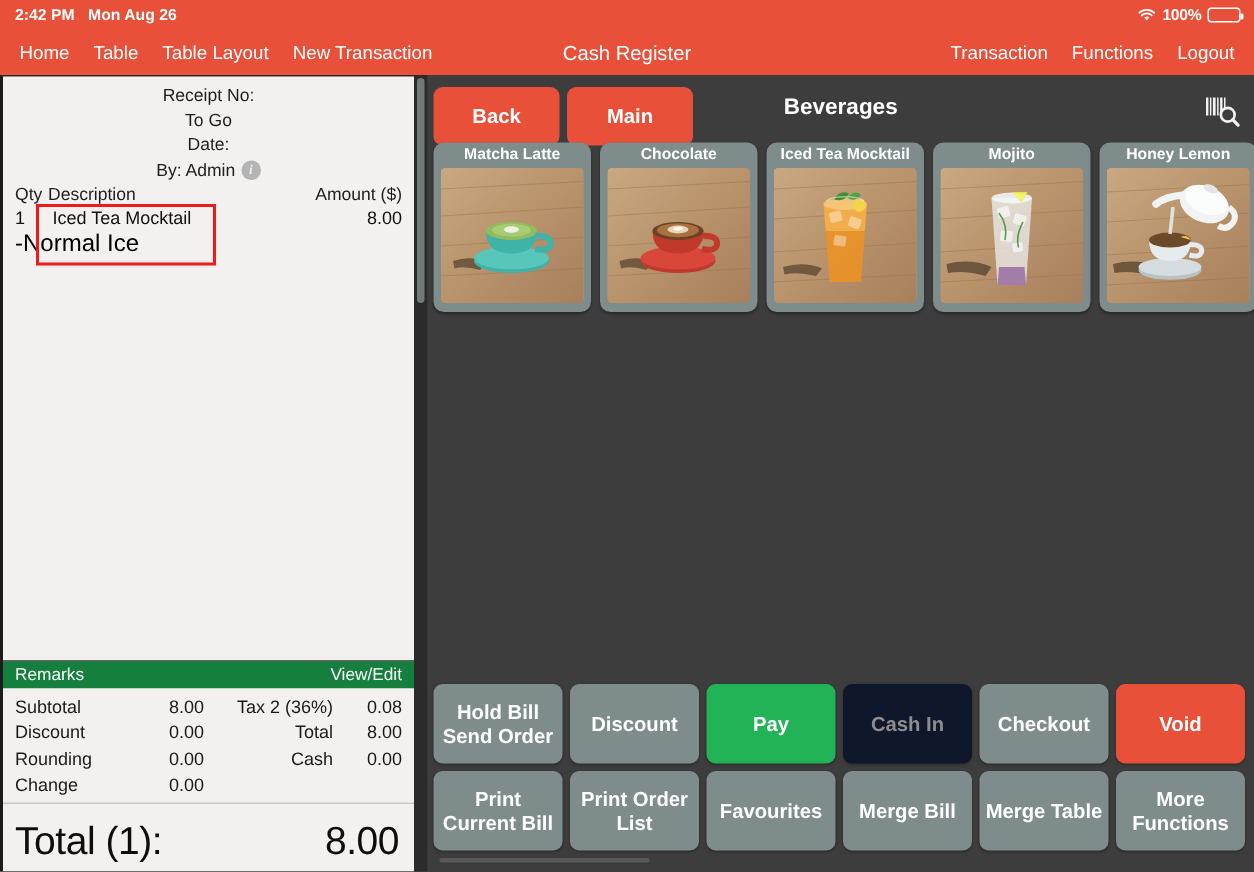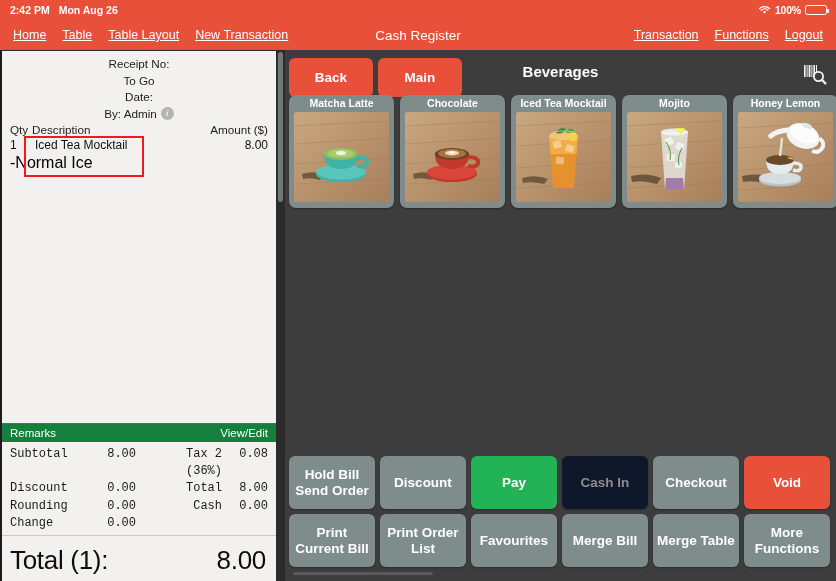--- a/index.html
+++ b/index.html
@@ -40,21 +40,21 @@
 
   
   .navbar {
     position: absolute; left: 0; top: 20px; width: 836px; height: 30px;
     background: #e8503a; color: #fff;
     display: flex; align-items: center;
     font-size: 12.5px;
   }
   .nav-left { display: flex; align-items: center; gap: 16px; margin-left: 13px; }
   .nav-right { display: flex; align-items: center; gap: 16px; margin-left: auto; margin-right: 13px; }
-  .nav-item { color: #fff; cursor: pointer; white-space: nowrap; text-decoration: underline; }
+  .nav-item { color: #fff; cursor: pointer; white-space: nowrap; }
   .nav-title {
     position: absolute; left: 0; right: 0; text-align: center;
     font-size: 13.5px; pointer-events: none;
   }
 
   
   .receipt {
     position: absolute; left: 0; top: 50px; width: 276px; height: 531px;
     background: #f2f1ef;
     border-left: 2px solid #1c1c1c;
@@ -92,21 +92,21 @@
 
   
   .remarks-bar {
     height: 19px; background: #15803d; color: #fff;
     display: flex; align-items: center; justify-content: space-between;
     padding: 0 8px; font-size: 11.5px;
     border-top: 1px solid #5d6663;
   }
   .totals {
     background: #f2f1ef; padding: 4px 8px 3px 8px;
-    font-size: 12px; color: #1a1a1a; font-family: Liberation Mono, monospace;
+    font-size: 12px; color: #1a1a1a;
   }
   .tot-row { display: flex; line-height: 17.2px; }
   .tot-row .t-l1 { width: 74px; }
   .tot-row .t-v1 { width: 52px; text-align: right; }
   .tot-row .t-l2 { width: 86px; text-align: right; padding-left: 12px; }
   .tot-row .t-v2 { flex: 1; text-align: right; }
   .grand {
     border-top: 1px solid #c9c8c4;
     display: flex; align-items: center; justify-content: space-between;
     padding: 3px 10px 0 8px; height: 46px;

